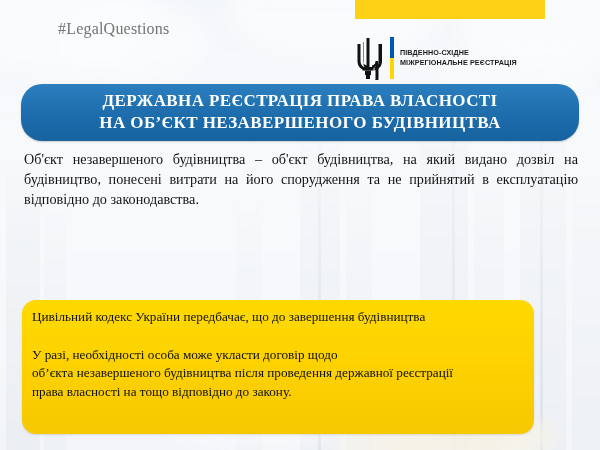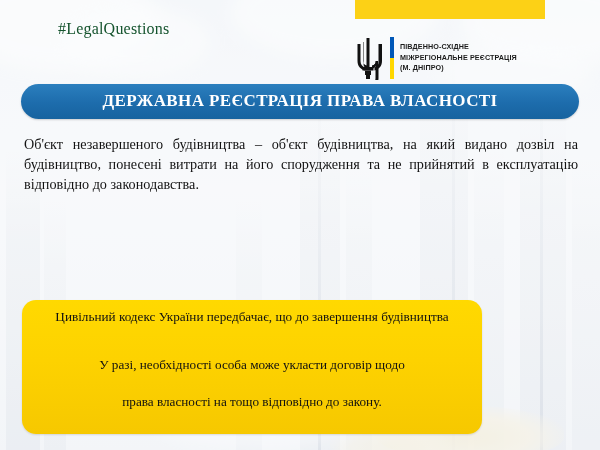--- a/index.html
+++ b/index.html
@@ -147,21 +147,21 @@
     white-space: nowrap;
   }
 
   
   .hashtag {
     position: absolute;
     left: 58px;
     top: 20px;
     font-family: "Liberation Serif", "DejaVu Serif", serif;
     font-size: 16px;
-    color: #14532d;
+    color: #737373;
     letter-spacing: .2px;
   }
 
   
   .title-banner {
     position: absolute;
     left: 21px;
     top: 84px;
     width: 558px;
     box-sizing: border-box;
@@ -186,45 +186,44 @@
     position: absolute;
     left: 24px;
     width: 554px;
     font-family: "Liberation Serif", "DejaVu Serif", serif;
     font-size: 14.2px;
     line-height: 20px;
     color: #121212;
     text-align: justify;
     text-justify: inter-word;
   }
-  .para-1 { top: 134px; }
+  .para-1 { top: 149px; }
   .para-2 { top: 232px; }
 
   
   .callout {
     position: absolute;
     left: 22px;
     top: 300px;
-    width: 460px;
+    width: 512px;
     height: 134px;
     box-sizing: border-box;
     padding: 8px 10px 6px;
     border-radius: 14px;
     background: linear-gradient(180deg, #ffd900 0%, #fdd200 45%, #f6c800 100%);
     box-shadow: 0 1px 2px rgba(0,0,0,.12);
-    text-align: center;
   }
   .callout p {
     margin: 0;
     font-family: "Liberation Serif", "DejaVu Serif", serif;
     font-size: 13.2px;
     line-height: 18.4px;
     color: #101010;
   }
-  .callout .blk-2 { margin-top: 11px; }
+  .callout .blk-2 { margin-top: 1px; }
 </style>
 </head>
 <body>
 
 <div id="poster">
 
   <div class="bg-layer">
     <div class="bg-sky"></div>
     <div class="bldg b1"></div>
     <div class="bldg b2"></div>
@@ -268,35 +267,35 @@
           <path d="M21 62 l22 0 0 7 -22 0 z"></path>
           <path d="M26 69 l12 0 0 9 -12 0 z"></path>
           <path d="M28 78 l8 0 0 8 -8 0 z"></path>
         </g>
       </svg>
     </span>
     <span class="logo-divider"></span>
     <div class="logo-text">
       <div>ПІВДЕННО-СХІДНЕ</div>
       <div>МІЖРЕГІОНАЛЬНЕ РЕЄСТРАЦІЯ</div>
-      <div>(М. ДНІПРО)</div>
     </div>
   </div>
 
   <div class="title-banner">
     <div class="title-line">ДЕРЖАВНА РЕЄСТРАЦІЯ ПРАВА ВЛАСНОСТІ</div>
+    <div class="title-line">НА ОБ’ЄКТ НЕЗАВЕРШЕНОГО БУДІВНИЦТВА</div>
   </div>
 
   <div class="body-text para-1">Об'єкт незавершеного будівництва – об'єкт будівництва, на який видано дозвіл на будівництво, понесені витрати на його спорудження та не прийнятий в експлуатацію відповідно до законодавства.</div>
 
   <div class="callout">
     <p class="blk-1">
       <span>Цивільний кодекс України передбачає, що до завершення будівництва</span><br>
       <br>
     </p>
     <p class="blk-2">
       <span>У разі, необхідності особа може укласти договір щодо</span><br>
-      <br>
+      <span>об’єкта незавершеного будівництва після проведення державної реєстрації</span><br>
       <span>права власності на тощо відповідно до закону.</span>
     </p>
   </div>
 
 </div>
 
 </body></html>

